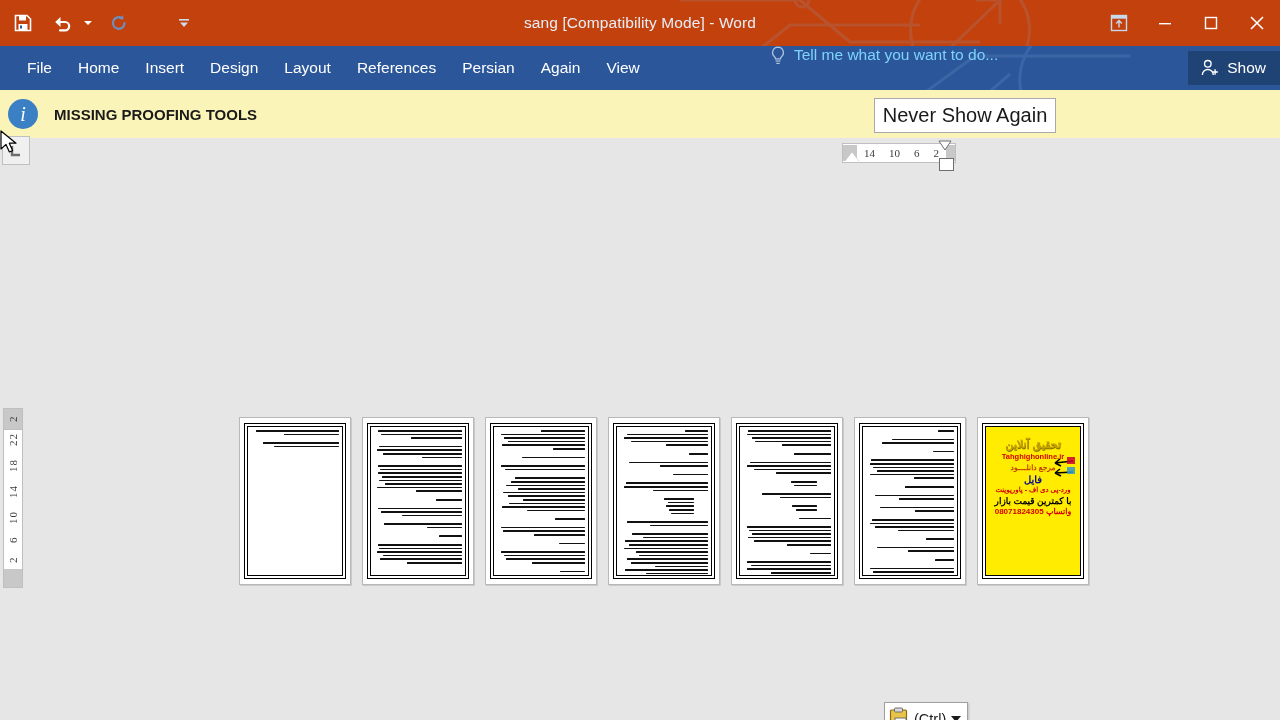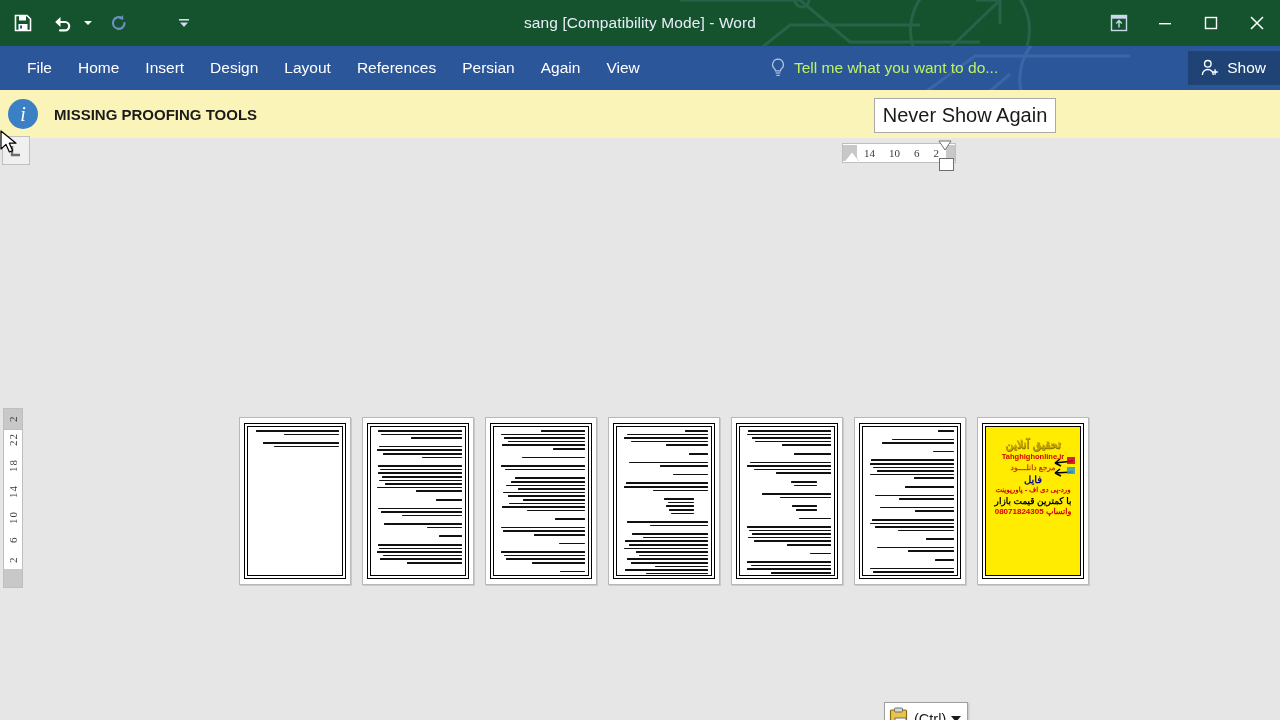--- a/index.html
+++ b/index.html
@@ -8,21 +8,21 @@
     overflow: hidden;
     background: #E6E6E6;
     font-family: "Liberation Sans", sans-serif;
     -webkit-font-smoothing: antialiased;
   }
   #app { position: relative; width: 1280px; height: 720px; }
 
   
   .titlebar {
     position: absolute; left: 0; top: 0; width: 1280px; height: 46px;
-    background: #14532d; overflow: hidden;
+    background: #c2410c; overflow: hidden;
   }
   .tb-deco { position: absolute; right: 180px; top: -30px; width: 420px; height: 120px;
              opacity: .16; pointer-events: none; }
   .qat { position: absolute; left: 0; top: 0; height: 46px; display: flex; align-items: center; }
   .qat-btn {
     width: 34px; height: 34px; margin-left: 6px;
     display: flex; align-items: center; justify-content: center;
   }
   .qat-caret {
     width: 16px; height: 34px; display: flex; align-items: center; justify-content: center;
@@ -43,22 +43,22 @@
     position: absolute; left: 0; top: 46px; width: 1280px; height: 44px;
     background: #2B579A; overflow: hidden;
   }
   .rb-deco { position: absolute; right: 60px; top: -70px; width: 420px; height: 150px; opacity: .16; }
   .tabs { position: absolute; left: 14px; top: 0; height: 44px; display: flex; align-items: center; }
   .tab {
     color: #ffffff; font-size: 15.5px; padding: 0 13px; height: 44px;
     line-height: 44px; white-space: nowrap;
   }
   .tellme {
-    position: absolute; left: 770px; top: 0; height: 44px; display: flex; align-items: center;
-    color: #bef264; font-size: 15.5px; gap: 8px;
+    position: absolute; left: 770px; top: 0; height: 44px; display: flex; align-items: flex-start;
+    color: #7dd3fc; font-size: 15.5px; gap: 8px;
   }
   .share-btn {
     position: absolute; right: 0px; top: 5px; height: 34px;
     background: #1F4375; display: flex; align-items: center; gap: 7px;
     padding: 0 14px 0 12px; color: #fff; font-size: 15.5px;
   }
 
   
   .infobar {
     position: absolute; left: 0; top: 90px; width: 1280px; height: 48px;

